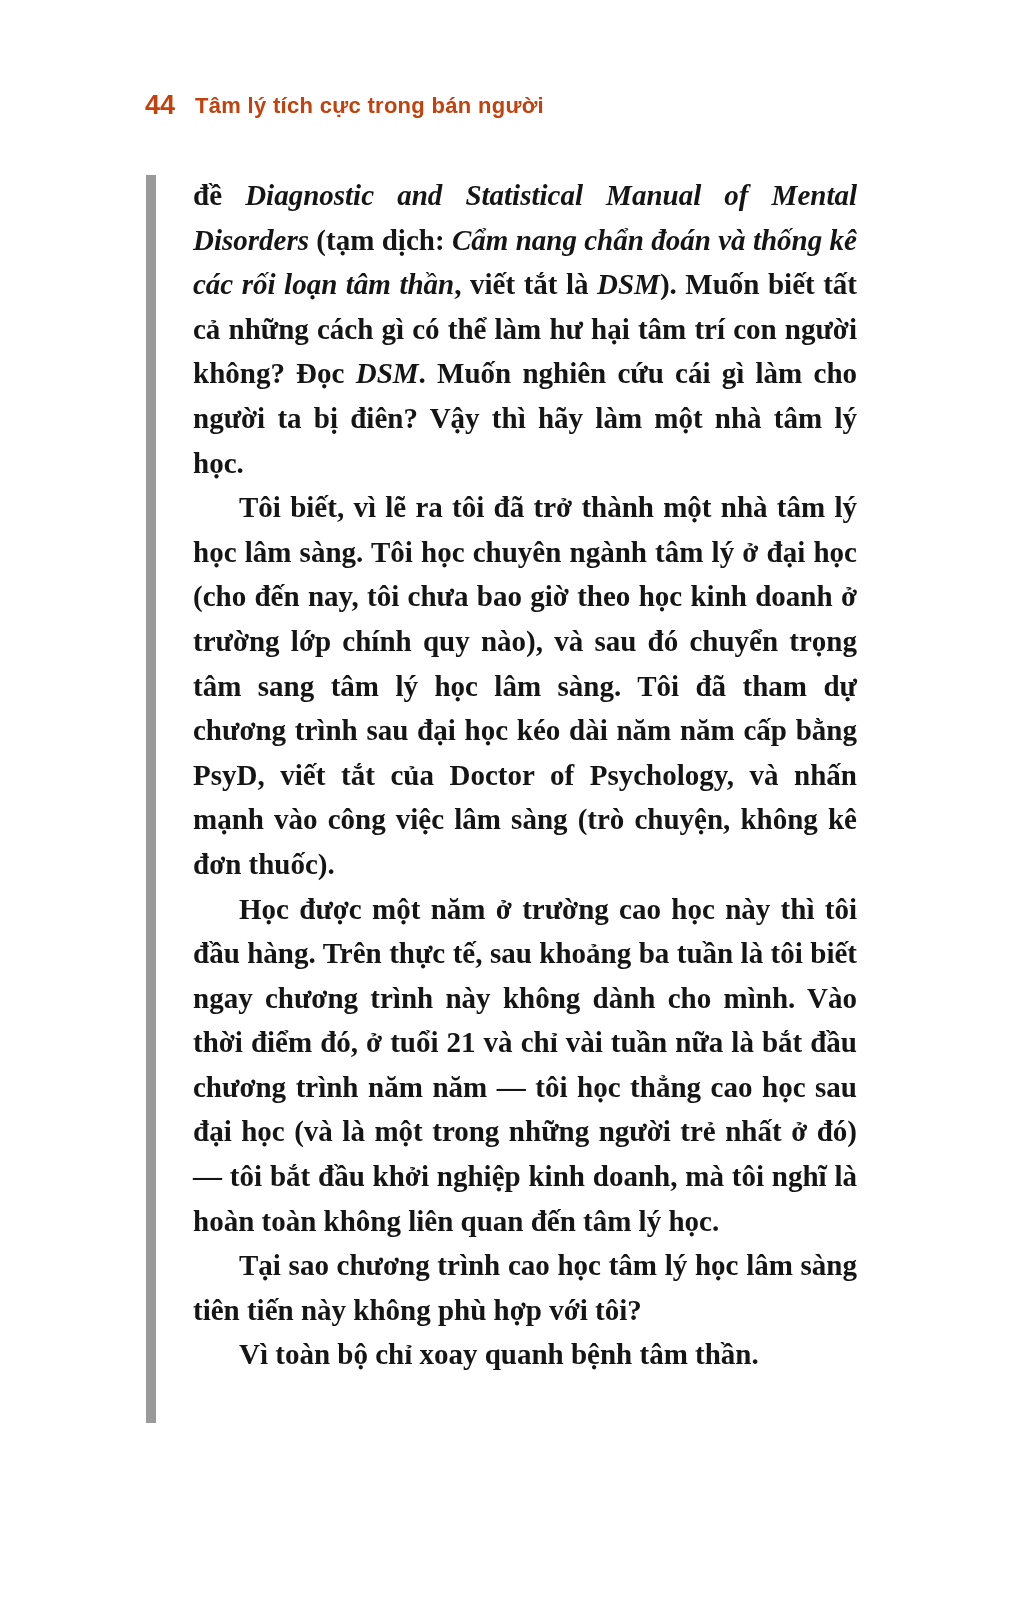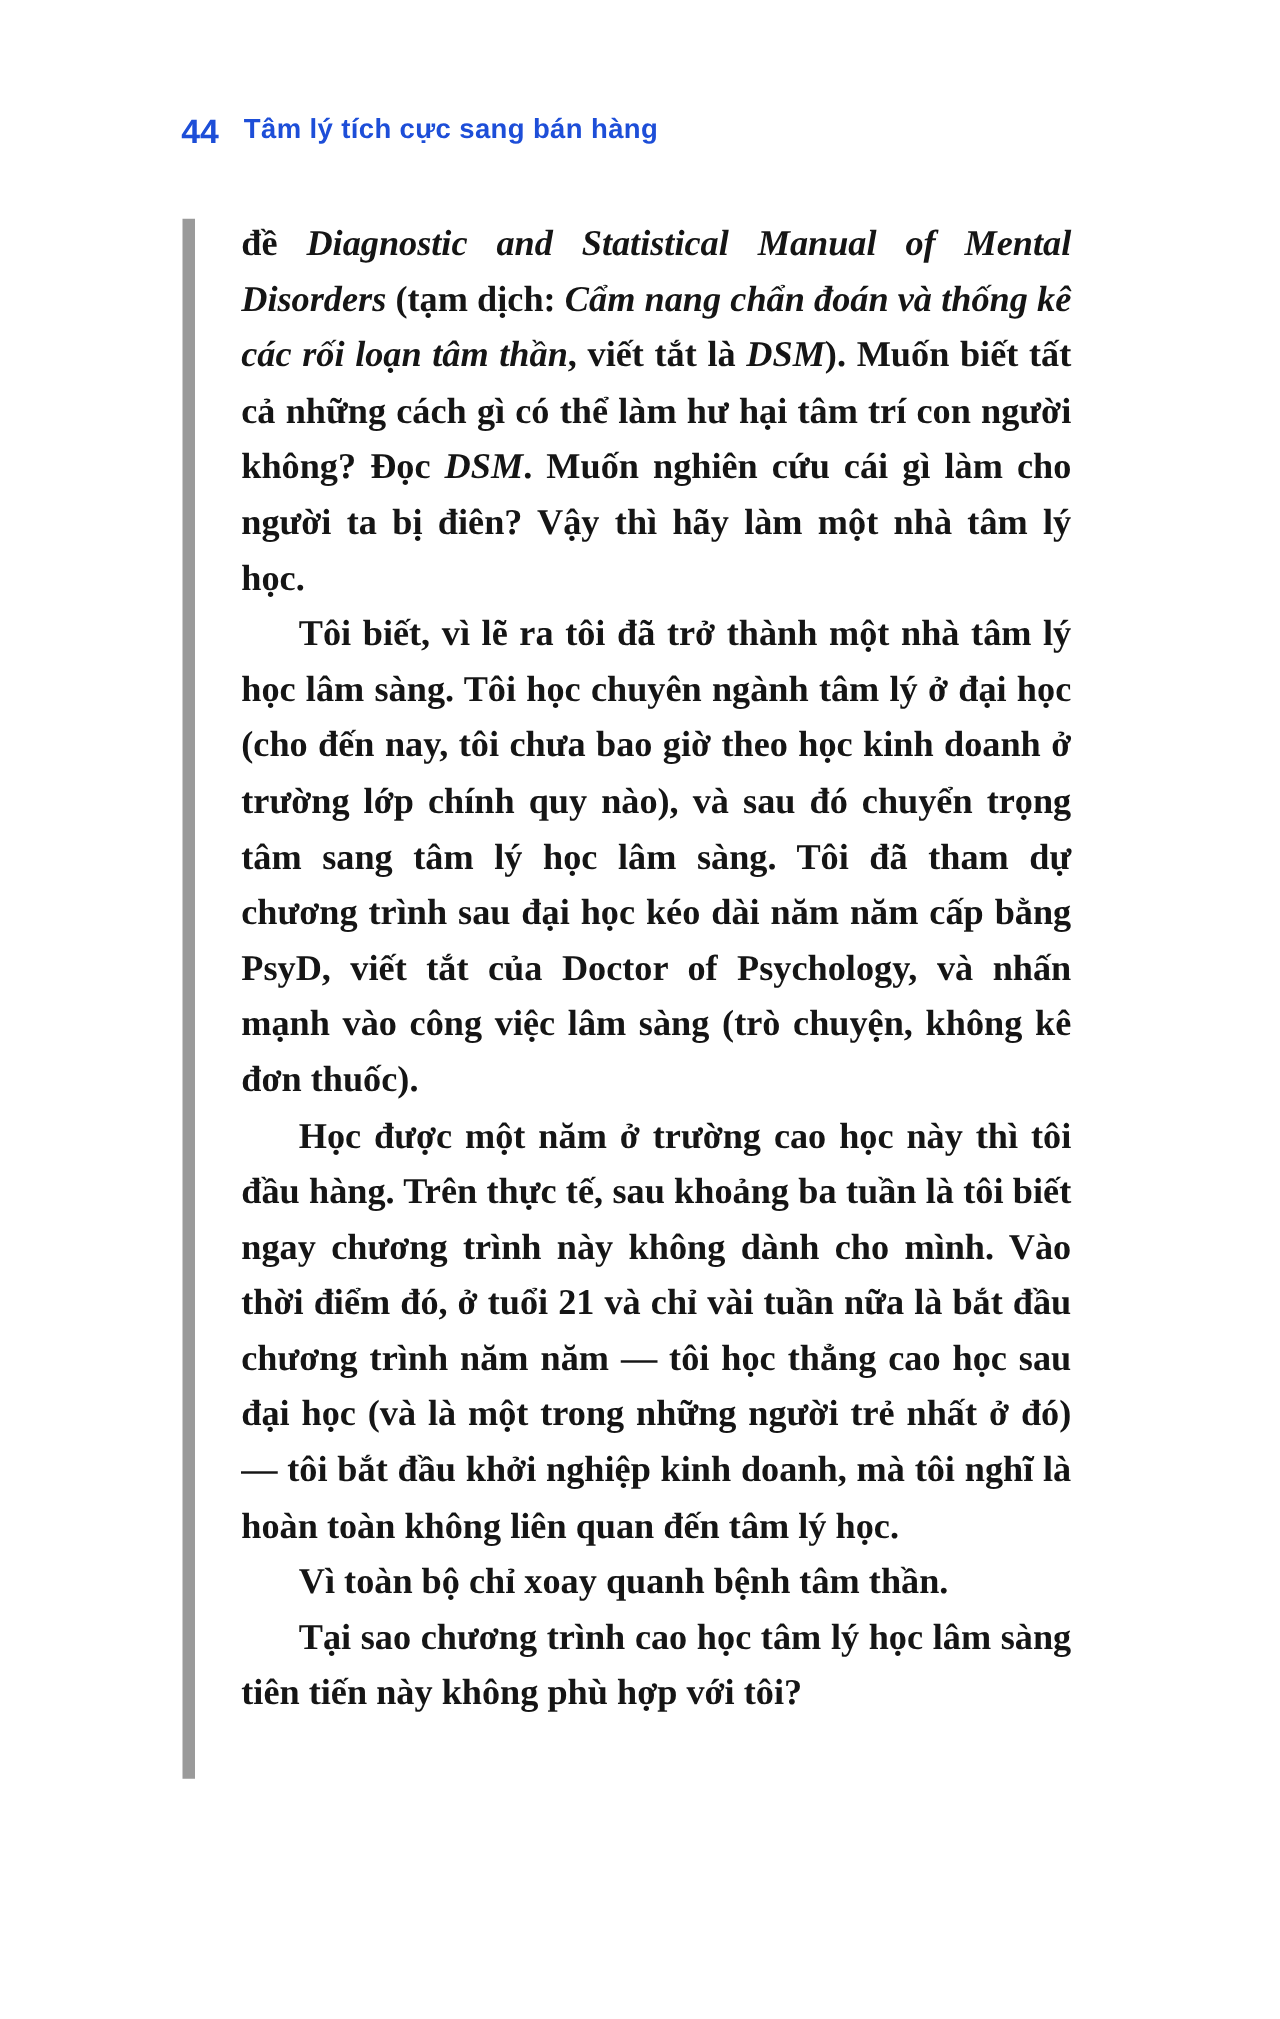--- a/index.html
+++ b/index.html
@@ -13,24 +13,24 @@
   .page {
     position: absolute;
     inset: 0;
     background: #ffffff;
   }
   .header {
     position: absolute;
     top: 90px;
     left: 145px;
     display: flex;
-    align-items: flex-start;
+    align-items: center;
     gap: 20px;
     font-family: "Liberation Sans", sans-serif;
-    color: #1d4ed8;
+    color: #c2410c;
   }
   .page-number {
     font-size: 27px;
     font-weight: 700;
   }
   .book-title {
     font-size: 22px;
     font-weight: 700;
     letter-spacing: 0.3px;
   }
@@ -57,26 +57,26 @@
   .para.indented { text-indent: 46px; }
   .em { font-style: italic; }
 </style>
 </head>
 <body>
 
 <div class="page">
 
   <div class="header">
     <span class="page-number">44</span>
-    <span class="book-title">Tâm lý tích cực sang bán hàng</span>
+    <span class="book-title">Tâm lý tích cực trong bán người</span>
   </div>
 
   <div class="quote-bar"></div>
 
   <div class="text-block">
       <p class="para"><span>đề </span><span class="em">Diagnostic and Statistical Manual of Mental Disorders</span><span> (tạm dịch: </span><span class="em">Cẩm nang chẩn đoán và thống kê các rối loạn tâm thần</span><span>, viết tắt là </span><span class="em">DSM</span><span>). Muốn biết tất cả những cách gì có thể làm hư hại tâm trí con người không? Đọc </span><span class="em">DSM</span><span>. Muốn nghiên cứu cái gì làm cho người ta bị điên? Vậy thì hãy làm một nhà tâm lý học.</span></p>
       <p class="para indented"><span>Tôi biết, vì lẽ ra tôi đã trở thành một nhà tâm lý học lâm sàng. Tôi học chuyên ngành tâm lý ở đại học (cho đến nay, tôi chưa bao giờ theo học kinh doanh ở trường lớp chính quy nào), và sau đó chuyển trọng tâm sang tâm lý học lâm sàng. Tôi đã tham dự chương trình sau đại học kéo dài năm năm cấp bằng PsyD, viết tắt của Doctor of Psychology, và nhấn mạnh vào công việc lâm sàng (trò chuyện, không kê đơn thuốc).</span></p>
       <p class="para indented"><span>Học được một năm ở trường cao học này thì tôi đầu hàng. Trên thực tế, sau khoảng ba tuần là tôi biết ngay chương trình này không dành cho mình. Vào thời điểm đó, ở tuổi 21 và chỉ vài tuần nữa là bắt đầu chương trình năm năm — tôi học thẳng cao học sau đại học (và là một trong những người trẻ nhất ở đó) — tôi bắt đầu khởi nghiệp kinh doanh, mà tôi nghĩ là hoàn toàn không liên quan đến tâm lý học.</span></p>
+      <p class="para indented"><span>Tại sao chương trình cao học tâm lý học lâm sàng tiên tiến này không phù hợp với tôi?</span></p>
       <p class="para indented"><span>Vì toàn bộ chỉ xoay quanh bệnh tâm thần.</span></p>
-      <p class="para indented"><span>Tại sao chương trình cao học tâm lý học lâm sàng tiên tiến này không phù hợp với tôi?</span></p>
     </div>
 
 </div>
 
 </body></html>

